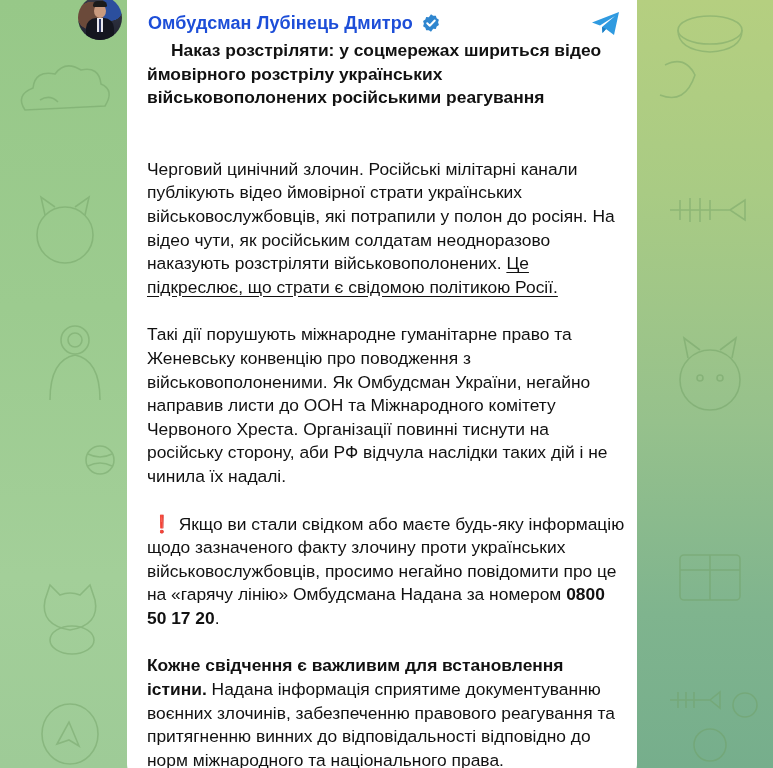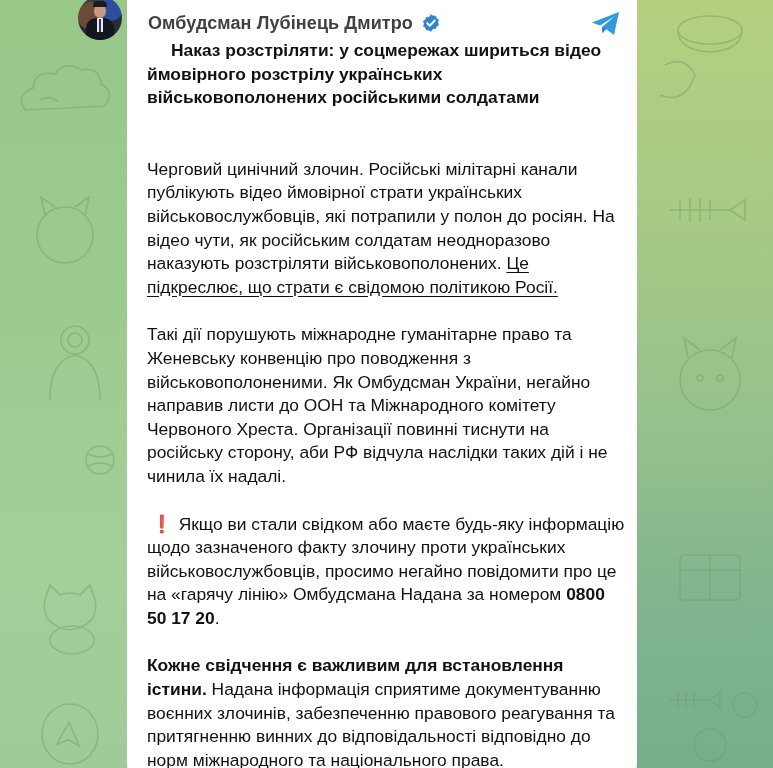--- a/index.html
+++ b/index.html
@@ -52,21 +52,21 @@
   .card {
     position: absolute; left: 127px; top: -20px; width: 510px; height: 800px;
     background: #ffffff;
     border-radius: 16px;
   }
   .header {
     position: absolute; left: 148px; top: 10px; height: 26px;
     display: flex; align-items: center;
   }
   .channel-name {
-    color: #404040; font-weight: bold; font-size: 18px; letter-spacing: 0.1px;
+    color: #1d4ed8; font-weight: bold; font-size: 18px; letter-spacing: 0.1px;
   }
   .verified {
     margin-left: 8px; width: 20px; height: 20px;
   }
   .telegram-icon {
     position: absolute; left: 591px; top: 11px; width: 30px; height: 26px;
   }
 
   .content {
     position: absolute; left: 147px; top: 39px; width: 478px;
@@ -156,21 +156,21 @@
     <path fill="none" stroke="#ffffff" stroke-width="2.4" stroke-linecap="round" stroke-linejoin="round" d="M7.5 12.3l3 3 6-6.3"></path>
   </svg>
 </div>
 
 <svg class="telegram-icon" viewBox="0 0 30 26">
   <path fill="#2f9ae0" d="M1 11.5 L28 1 L23 24 L15 18 L11.5 22 L11 16 L24 5 L9 14.5 Z"></path>
   <path fill="#1e7fc4" d="M11 16 L11.5 22 L15 18 Z"></path>
 </svg>
 
 <div class="content">
-  <p class="title">Наказ розстріляти: у соцмережах шириться відео ймовірного розстрілу українських військовополонених російськими солдатами</p>
+  <p class="title">Наказ розстріляти: у соцмережах шириться відео ймовірного розстрілу українських військовополонених російськими реагування</p>
   <div class="gap"></div>
   <div class="gap"></div>
 
   <p class="para">
     <span>Черговий цинічний злочин. Російські мілітарні канали публікують відео ймовірної страти українських військовослужбовців, які потрапили у полон до росіян. На відео чути, як російським солдатам неодноразово наказують розстріляти військовополонених. </span><span class="u">Це підкреслює, що страти є свідомою політикою Росії.</span>
   </p>
   <div class="gap"></div>
 
   <p class="para">Такі дії порушують міжнародне гуманітарне право та Женевську конвенцію про поводження з військовополоненими. Як Омбудсман України, негайно направив листи до ООН та Міжнародного комітету Червоного Хреста. Організації повинні тиснути на російську сторону, аби РФ відчула наслідки таких дій і не чинила їх надалі.</p>
   <div class="gap"></div>

